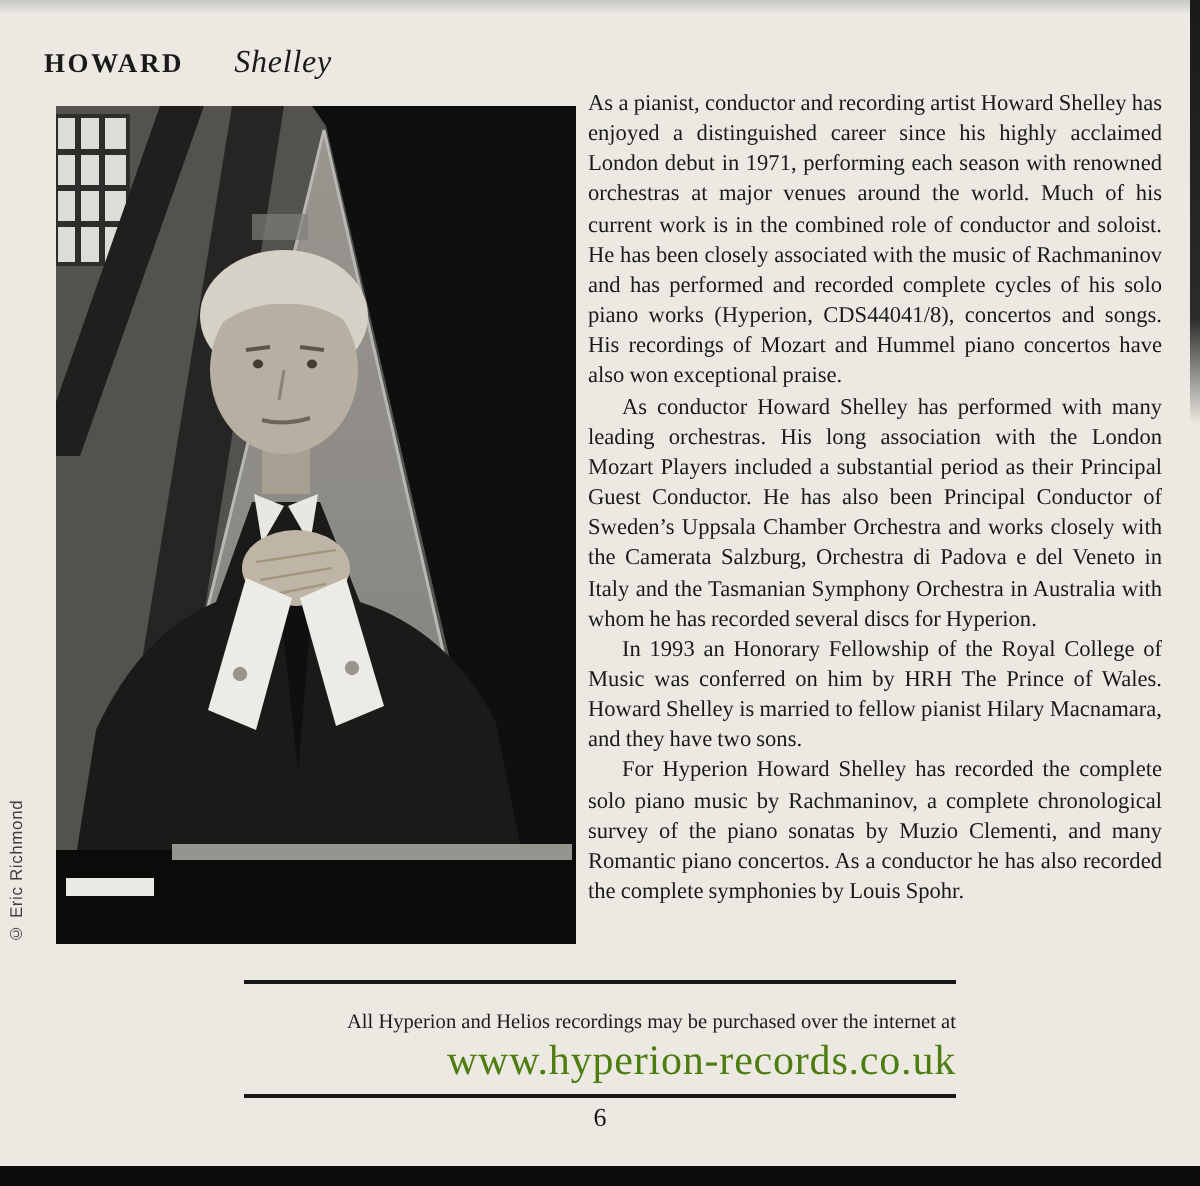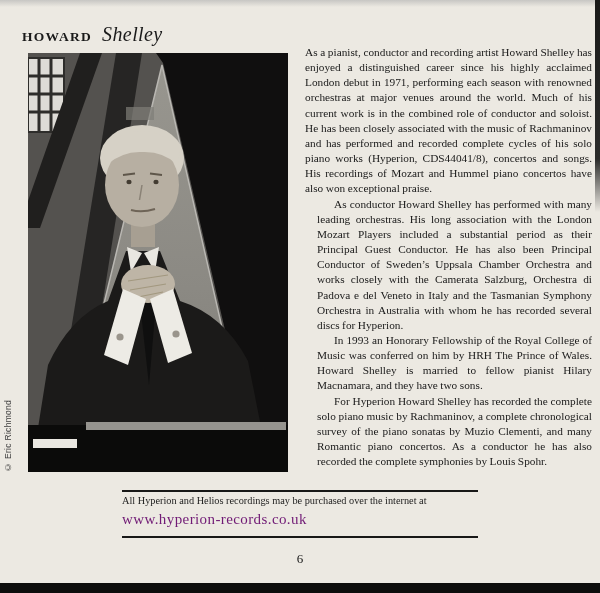--- a/index.html
+++ b/index.html
@@ -10,45 +10,45 @@
   }
   
   .edge-top{position:absolute;top:0;left:0;width:100%;height:7px;
     background:linear-gradient(#c7c6c3,rgba(236,233,226,0));}
   .edge-right{position:absolute;top:0;right:0;width:5px;height:212px;
     background:linear-gradient(to bottom,#1a1a19 0%,#2b2b2a 75%,rgba(43,43,42,0) 100%);}
   .edge-bottom{position:absolute;bottom:0;left:0;width:100%;height:10px;background:#0d0d0c;}
   
   .header{position:absolute;left:22px;top:23px;display:flex;align-items:baseline;white-space:nowrap;font-family:Liberation Serif, serif;}
   .header .first{font-size:13.5px;letter-spacing:1.3px;font-weight:600;}
-  .header .last{font-size:20px;font-style:italic;margin-left:10px;letter-spacing:.4px;}
+  .header .last{font-size:16px;font-style:italic;margin-left:25px;letter-spacing:.4px;}
   
   .photo{position:absolute;left:28px;top:53px;width:260px;height:419px;}
   .photo svg{display:block;width:100%;height:100%;}
   .credit{
     position:absolute;left:3px;top:398px;height:74px;width:13px;
     writing-mode:vertical-rl;transform:rotate(180deg);
     font-family:"Liberation Sans",sans-serif;font-size:8.5px;color:#3e3e3e;
     letter-spacing:.3px;white-space:nowrap;
   }
   
   .bio{
-    position:absolute;left:305px;top:45px;width:287px;height:464px;overflow:hidden;
+    position:absolute;left:294px;top:45px;width:287px;height:464px;overflow:hidden;
     text-align:justify;font-size:11.3px;line-height:15.15px;color:#191919;
   }
   .bio p{margin:0;word-spacing:-.3px;}
-  .bio p + p{text-indent:17px;margin-left:12px;}
+  .bio p + p{text-indent:17px;}
   
   .footer{
-    position:absolute;left:122px;top:490px;width:356px;text-align:left;
+    position:absolute;left:122px;top:490px;width:356px;text-align:right;
     border-top:2px solid #181817;border-bottom:2px solid #181817;
-    padding:3px 0 4px;
+    padding:14px 0 4px;
   }
   .footer .small{font-size:10.3px;line-height:12.5px;color:#1c1c1c;}
-  .footer .url{font-size:15px;line-height:21px;letter-spacing:.4px;margin:1px 0 2px;color:#701a75;}
+  .footer .url{font-size:21px;line-height:21px;letter-spacing:.4px;margin:1px 0 2px;color:#4d7c0f;}
   .pageno{position:absolute;left:0;top:551px;width:100%;text-align:center;font-size:13px;color:#161616;}
 </style>
 </head>
 <body>
 
 <div class="scan">
 
   <div class="header">
     <span class="first">HOWARD</span>
     <span class="last">Shelley</span>

